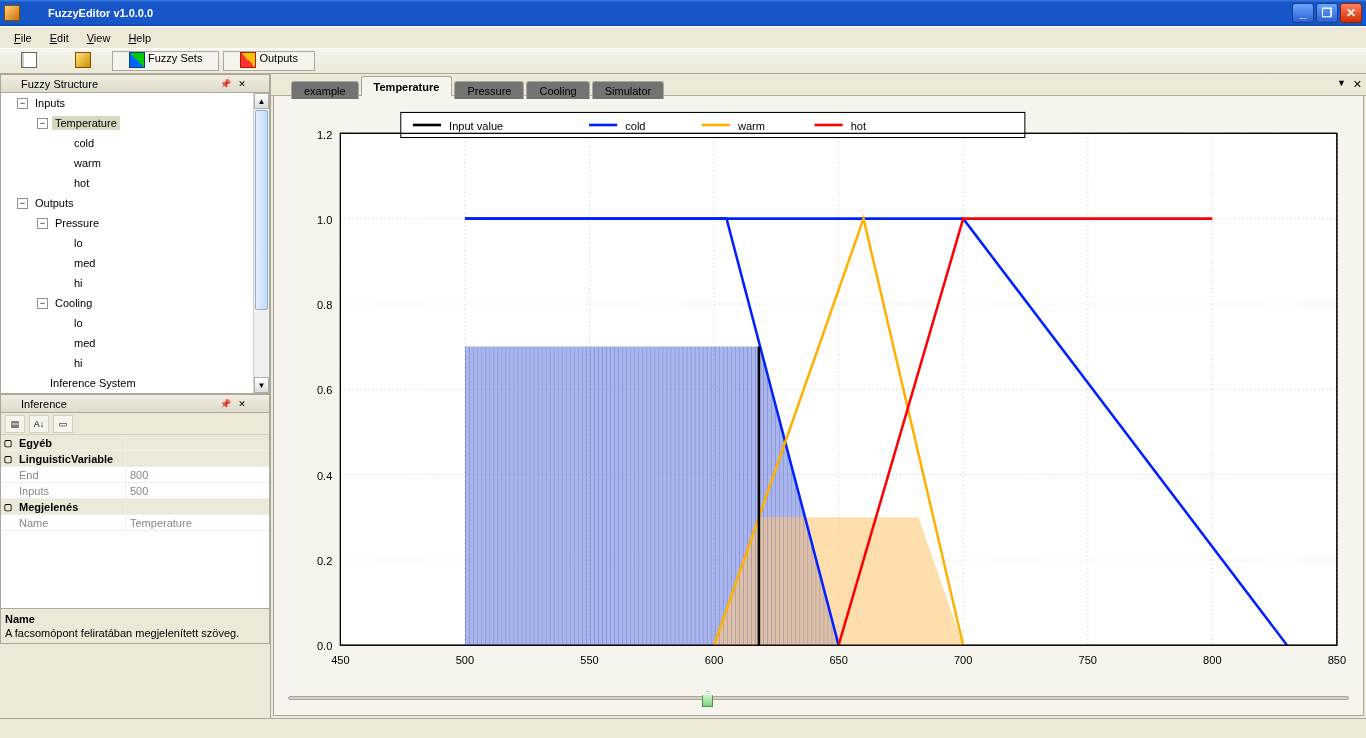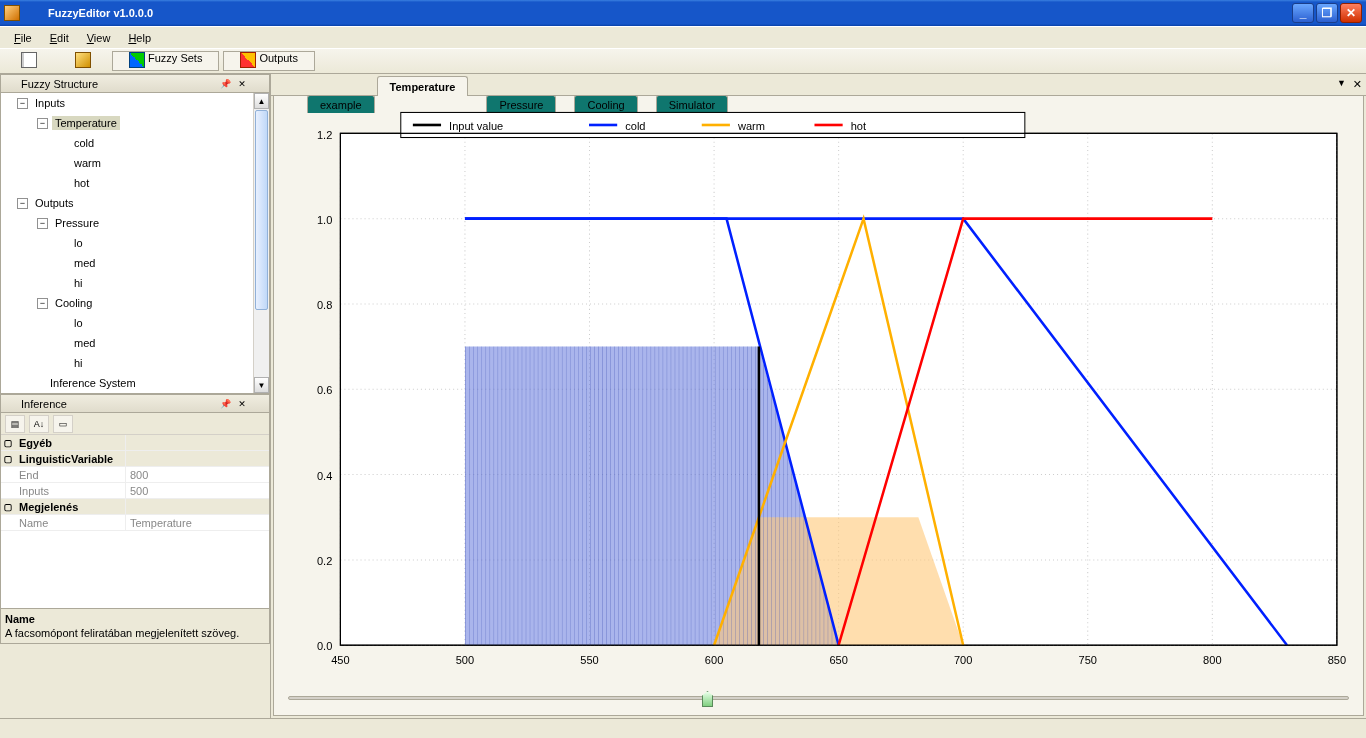--- a/index.html
+++ b/index.html
@@ -59,21 +59,21 @@
 .prow.cat .pname { color:#000; }
 .prow .pval { flex:1; padding-left:4px; display:flex; align-items:center; color:#888; border-left:1px solid #eee; }
 .swatch { width:16px; height:11px; background:#e00000; border:1px solid #000; margin-right:4px; }
 .props-desc { border-top:1px solid #aca899; padding:4px; background:#ece9d8; }
 .props-desc .dname { font-weight:bold; margin-bottom:2px; }
 
 
 .rightcol { flex:1; display:flex; flex-direction:column; background:#ece9d8; }
 .tabstrip { height:22px; display:flex; align-items:flex-end; padding-left:20px; gap:2px; border-bottom:1px solid #aca899; position:relative; }
 .tab { height:20px; padding:0 12px; display:flex; align-items:center; background:#ece9d8; border:1px solid #aca899; border-bottom:none; border-radius:3px 3px 0 0; position:relative; top:1px; }
-.tab.inactive { background:#0f766e; top:18px; height:18px;margin-left:16px; }
+.tab.inactive { background:#737373; top:4px; height:18px; }
 .tab.active { background:#f6f4ec; font-weight:bold; z-index:2; }
 .tabstrip .tabend { flex:1; }
 .tab-dd { position:absolute; right:20px; top:4px; font-size:9px; }
 .tab-x { position:absolute; right:4px; top:4px; font-size:11px; }
 
 .chartarea { flex:1; background:#f6f4ec; border:1px solid #aca899; margin:-1px 2px 2px 2px; display:flex; flex-direction:column; padding:6px; }
 .chartbox { flex:1; position:relative; }
 .chartbox svg { width:100%; height:100%; }
 .sliderbar { height:22px; display:flex; align-items:center; padding:0 8px; }
 .slidertrack { flex:1; height:4px; background:#d4d0c8; border:1px solid #aca899; border-radius:2px; position:relative; }

